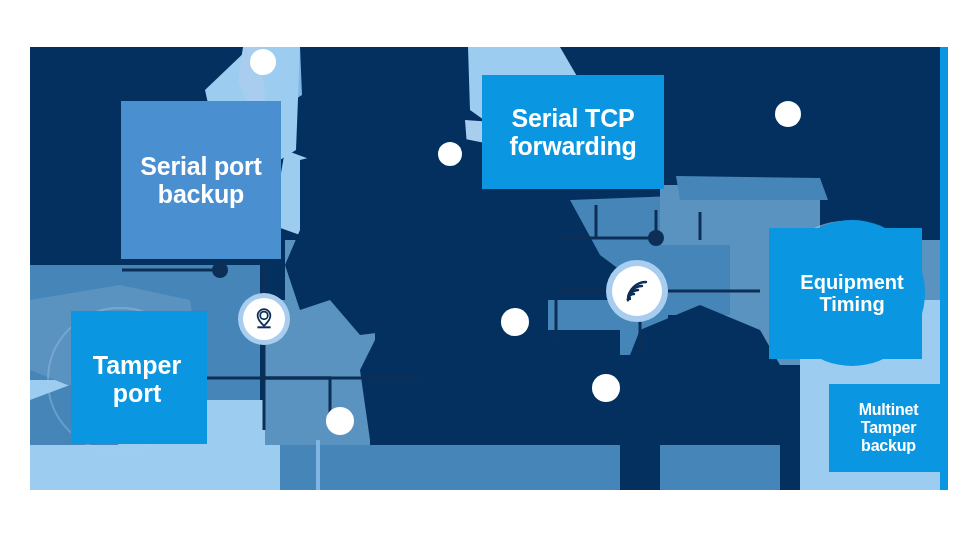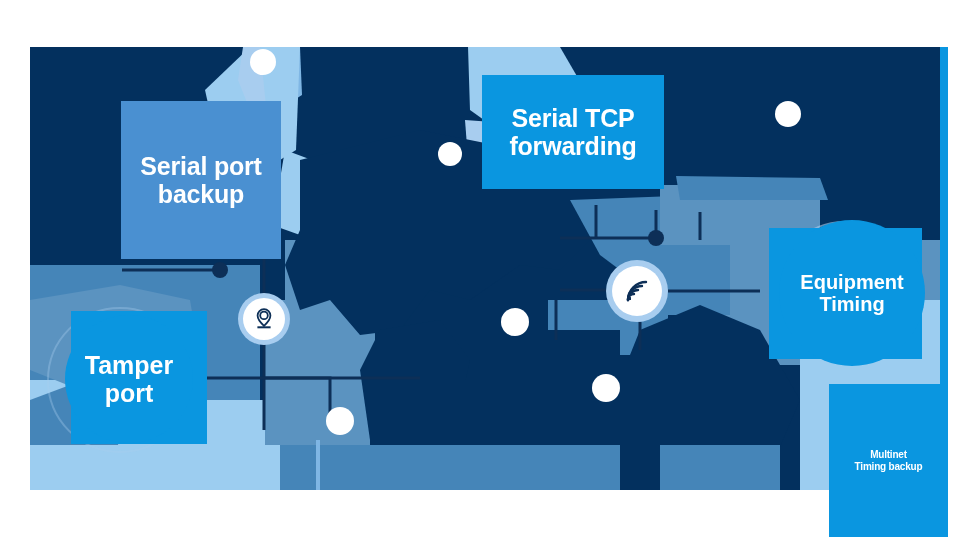--- a/index.html
+++ b/index.html
@@ -15,34 +15,34 @@
         text-align:center;color:#ffffff;font-weight:700;line-height:1.12;
         letter-spacing:-0.2px;}
   .card span{display:block;padding:0 6px;}
 
   .card-serial      {left:121px;top:101px;width:160px;height:158px;
                      background:#4a90d1;font-size:25px;}
   .card-modbus      {left:482px;top:75px;width:182px;height:114px;
                      background:#0a96e0;font-size:25px;}
   .card-resume      {left:422px;top:376px;width:146px;height:143px;
                      background:#0a96e0;font-size:17px;}
-  .card-multinet    {left:829px;top:384px;width:119px;height:153px;
-                     background:#0a96e0;font-size:10px;}
+  .card-multinet    {left:829px;top:384px;width:119px;height:88px;
+                     background:#0a96e0;font-size:16px;}
 
   
   .badge{position:absolute;}
   .badge .sq{position:absolute;background:#0a96e0;}
   .badge .ci{position:absolute;border-radius:50%;background:#0a96e0;
              display:flex;align-items:center;justify-content:center;
              text-align:center;color:#fff;font-weight:700;line-height:1.12;}
   .badge .ci span{display:block;}
 
   .badge-tamper{left:57px;top:311px;width:150px;height:133px;}
   .badge-tamper .sq{left:14px;top:0;width:136px;height:133px;}
-  .badge-tamper .ci{left:8px;top:4px;width:128px;height:128px;font-size:25px;}
+  .badge-tamper .ci{left:16px;top:4px;width:128px;height:128px;font-size:25px;}
 
   .badge-equip{left:769px;top:228px;width:153px;height:131px;}
   .badge-equip .sq{left:0;top:0;width:153px;height:131px;}
   .badge-equip .ci{left:10px;top:-8px;width:146px;height:146px;font-size:20px;}
 
   
   .node{position:absolute;}
   .node .ring{position:absolute;left:0;top:0;border-radius:50%;
               background:#a8cdef;}
   .node .disc{position:absolute;border-radius:50%;background:#ffffff;
@@ -197,21 +197,21 @@
     <div>
       <span>Serial TCP</span>
       <span>forwarding</span>
     </div>
   </div>
 
 
   <div class="card card-multinet">
     <div>
       <span>Multinet</span>
-      <span>Timing backup</span>
+      <span>Tamper backup</span>
     </div>
   </div>
 
   <div class="badge badge-tamper">
     <div class="sq"></div>
     <div class="ci">
       <div>
         <span>Tamper</span>
         <span>port</span>
       </div>

